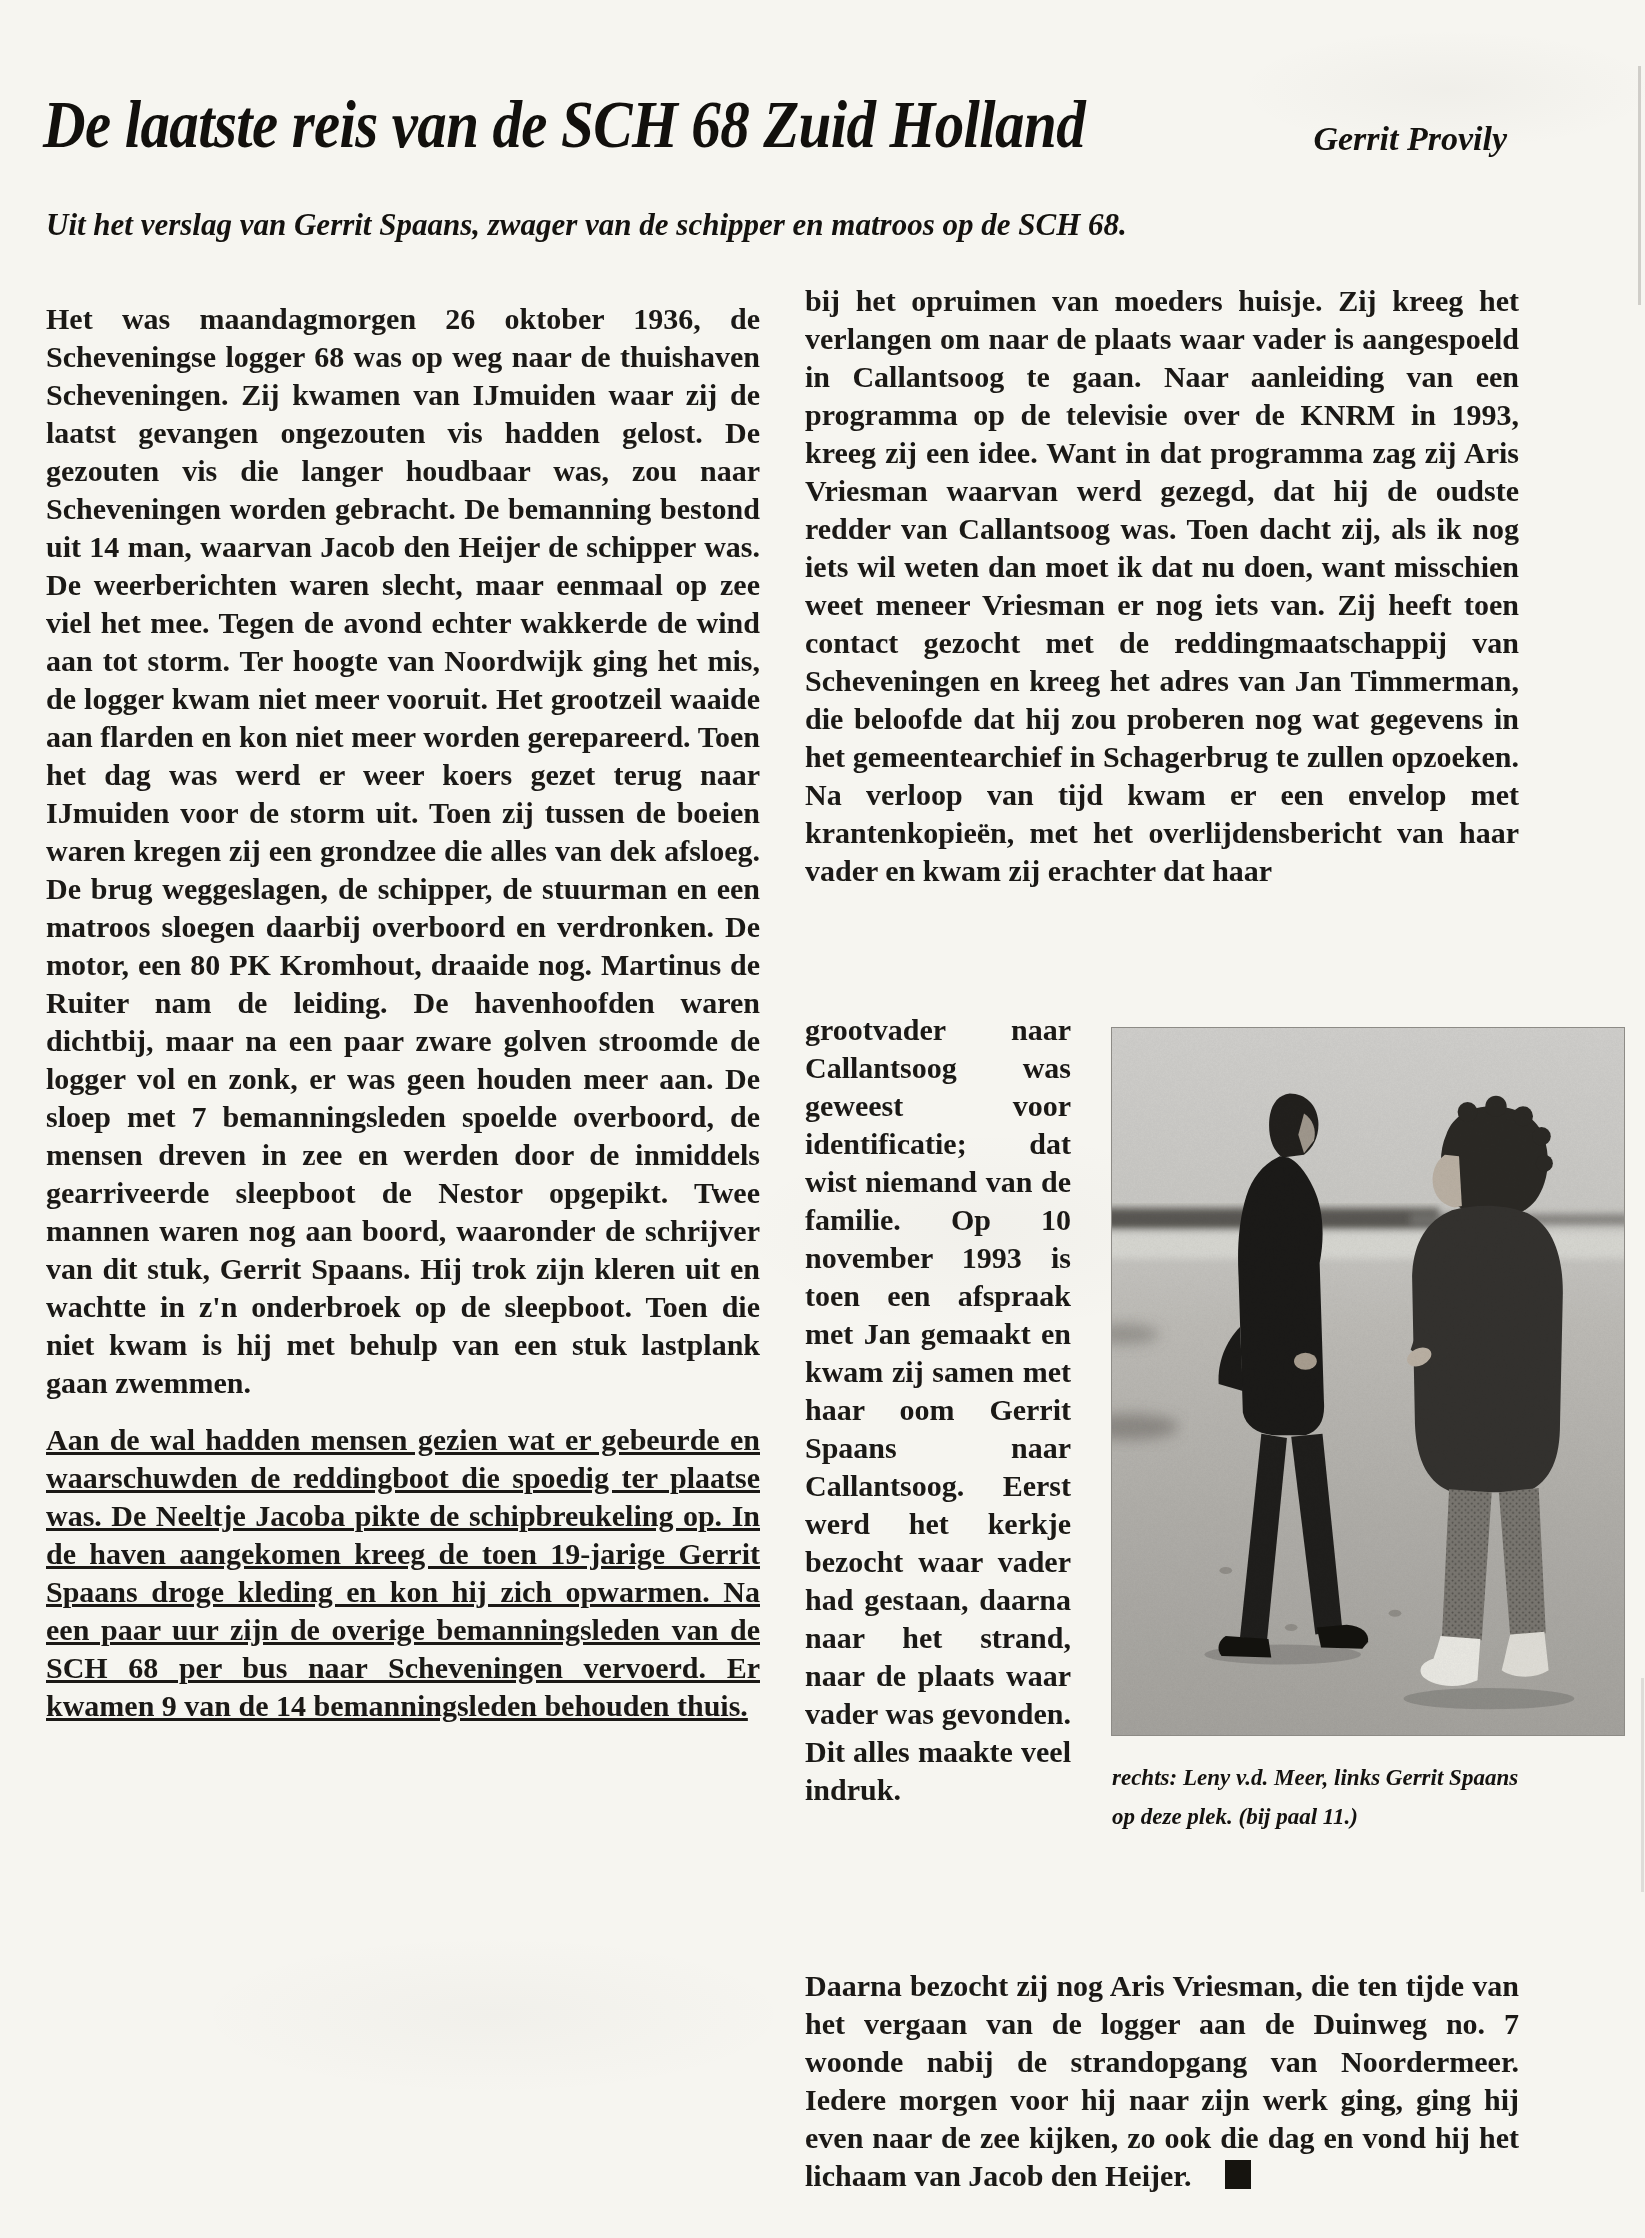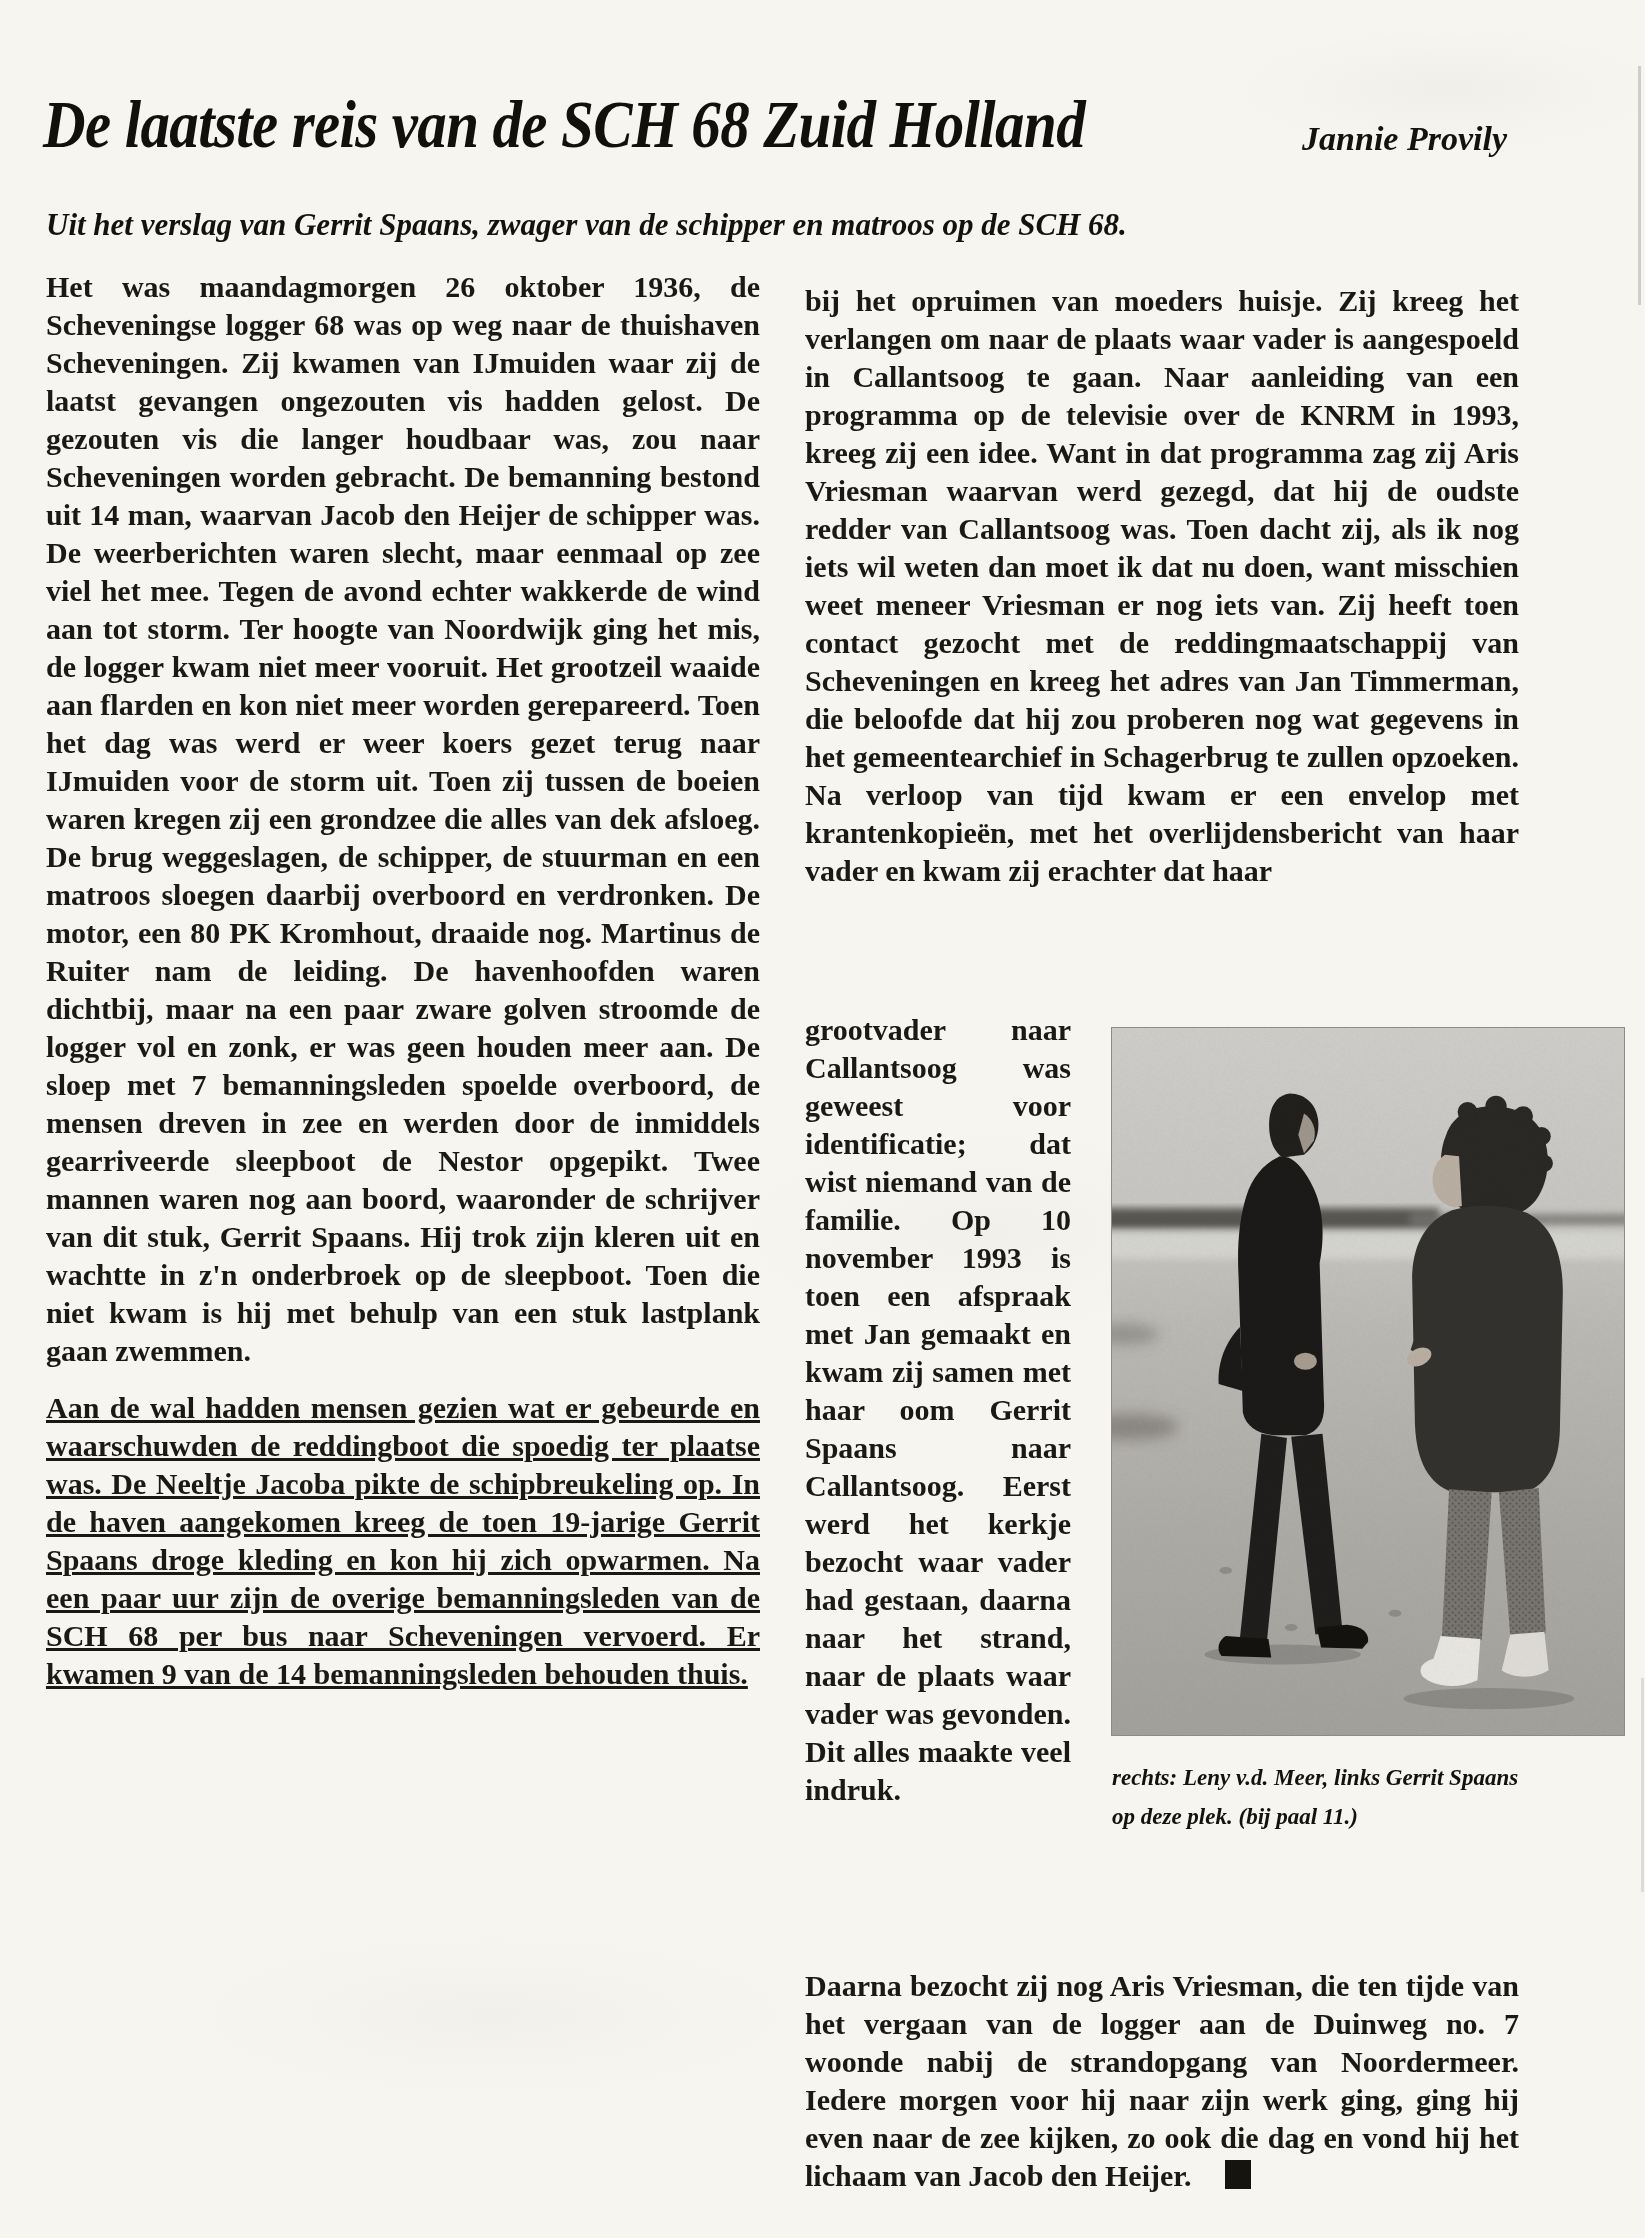--- a/index.html
+++ b/index.html
@@ -35,21 +35,21 @@
     font-style:italic;font-weight:bold;font-size:31px;line-height:1.2;
     white-space:nowrap;color:#14120f;
   }
   .col{
     position:absolute;top:268px;width:714px;
     font-size:30px;line-height:38px;font-weight:bold;
     text-align:justify;hyphens:auto;
     color:#1b1916;
   }
   .col p{margin:0;}
-  .col-left{left:46px;}
+  .col-left{left:46px;margin-top:32px;}
   .col-left p + p{margin-top:19px;text-decoration:underline;}
   .col-right{left:805px;margin-top:14px;}
   .rtop{height:729px;overflow:hidden;}
   .beside{position:relative;height:956px;}
   .narrow{width:266px;text-align:justify;}
   .photo{
     position:absolute;left:306px;top:15.7px;margin:0;
     width:514px;height:709px;box-sizing:border-box;
     border:1.4px solid #8d8b86;background:#c6c4c0;
   }
@@ -72,21 +72,21 @@
     background:#c6c4bf;opacity:0.5;
   }
 </style>
 </head>
 <body>
 
 <div class="page">
 
   <h1 class="title">De laatste reis van de SCH 68 Zuid Holland</h1>
 
-  <div class="author">Jannie Provily</div>
+  <div class="author">Gerrit Provily</div>
 
   <div class="lede">Uit het verslag van Gerrit Spaans, zwager van de schipper en matroos op de SCH 68.</div>
 
   <div class="col col-left">
     <p>Het was maandagmorgen 26 oktober 1936, de Scheveningse logger 68 was op weg naar de thuishaven Scheveningen. Zij kwamen van IJmuiden waar zij de laatst gevangen ongezouten vis hadden gelost. De gezouten vis die langer houdbaar was, zou naar Scheveningen worden gebracht. De bemanning bestond uit 14 man, waarvan Jacob den Heijer de schipper was. De weerberichten waren slecht, maar eenmaal op zee viel het mee. Tegen de avond echter wakkerde de wind aan tot storm. Ter hoogte van Noordwijk ging het mis, de logger kwam niet meer vooruit. Het grootzeil waaide aan flarden en kon niet meer worden gerepareerd. Toen het dag was werd er weer koers gezet terug naar IJmuiden voor de storm uit. Toen zij tussen de boeien waren kregen zij een grondzee die alles van dek afsloeg. De brug weggeslagen, de schipper, de stuurman en een matroos sloegen daarbij overboord en verdronken. De motor, een 80 PK Kromhout, draaide nog. Martinus de Ruiter nam de leiding. De havenhoofden waren dichtbij, maar na een paar zware golven stroomde de logger vol en zonk, er was geen houden meer aan. De sloep met 7 bemanningsleden spoelde overboord, de mensen dreven in zee en werden door de inmiddels gearriveerde sleepboot de Nestor opgepikt. Twee mannen waren nog aan boord, waaronder de schrijver van dit stuk, Gerrit Spaans. Hij trok zijn kleren uit en wachtte in z'n onderbroek op de sleepboot. Toen die niet kwam is hij met behulp van een stuk lastplank gaan zwemmen.</p>
     <p>Aan de wal hadden mensen gezien wat er gebeurde en waarschuwden de reddingboot die spoedig ter plaatse was. De Neeltje Jacoba pikte de schipbreukeling op. In de haven aangekomen kreeg de toen 19-jarige Gerrit Spaans droge kleding en kon hij zich opwarmen. Na een paar uur zijn de overige bemanningsleden van de SCH 68 per bus naar Scheveningen vervoerd. Er kwamen 9 van de 14 bemanningsleden behouden thuis.</p>
   </div>
 
   <div class="col col-right">
     <p class="rtop">bij het opruimen van moeders huisje. Zij kreeg het verlangen om naar de plaats waar vader is aangespoeld in Callantsoog te gaan. Naar aanleiding van een programma op de televisie over de KNRM in 1993, kreeg zij een idee. Want in dat programma zag zij Aris Vriesman waarvan werd gezegd, dat hij de oudste redder van Callantsoog was. Toen dacht zij, als ik nog iets wil weten dan moet ik dat nu doen, want misschien weet meneer Vriesman er nog iets van. Zij heeft toen contact gezocht met de reddingmaatschappij van Scheveningen en kreeg het adres van Jan Timmerman, die beloofde dat hij zou proberen nog wat gegevens in het gemeentearchief in Schagerbrug te zullen opzoeken. Na verloop van tijd kwam er een envelop met krantenkopieën, met het overlijdensbericht van haar vader en kwam zij erachter dat haar</p>

